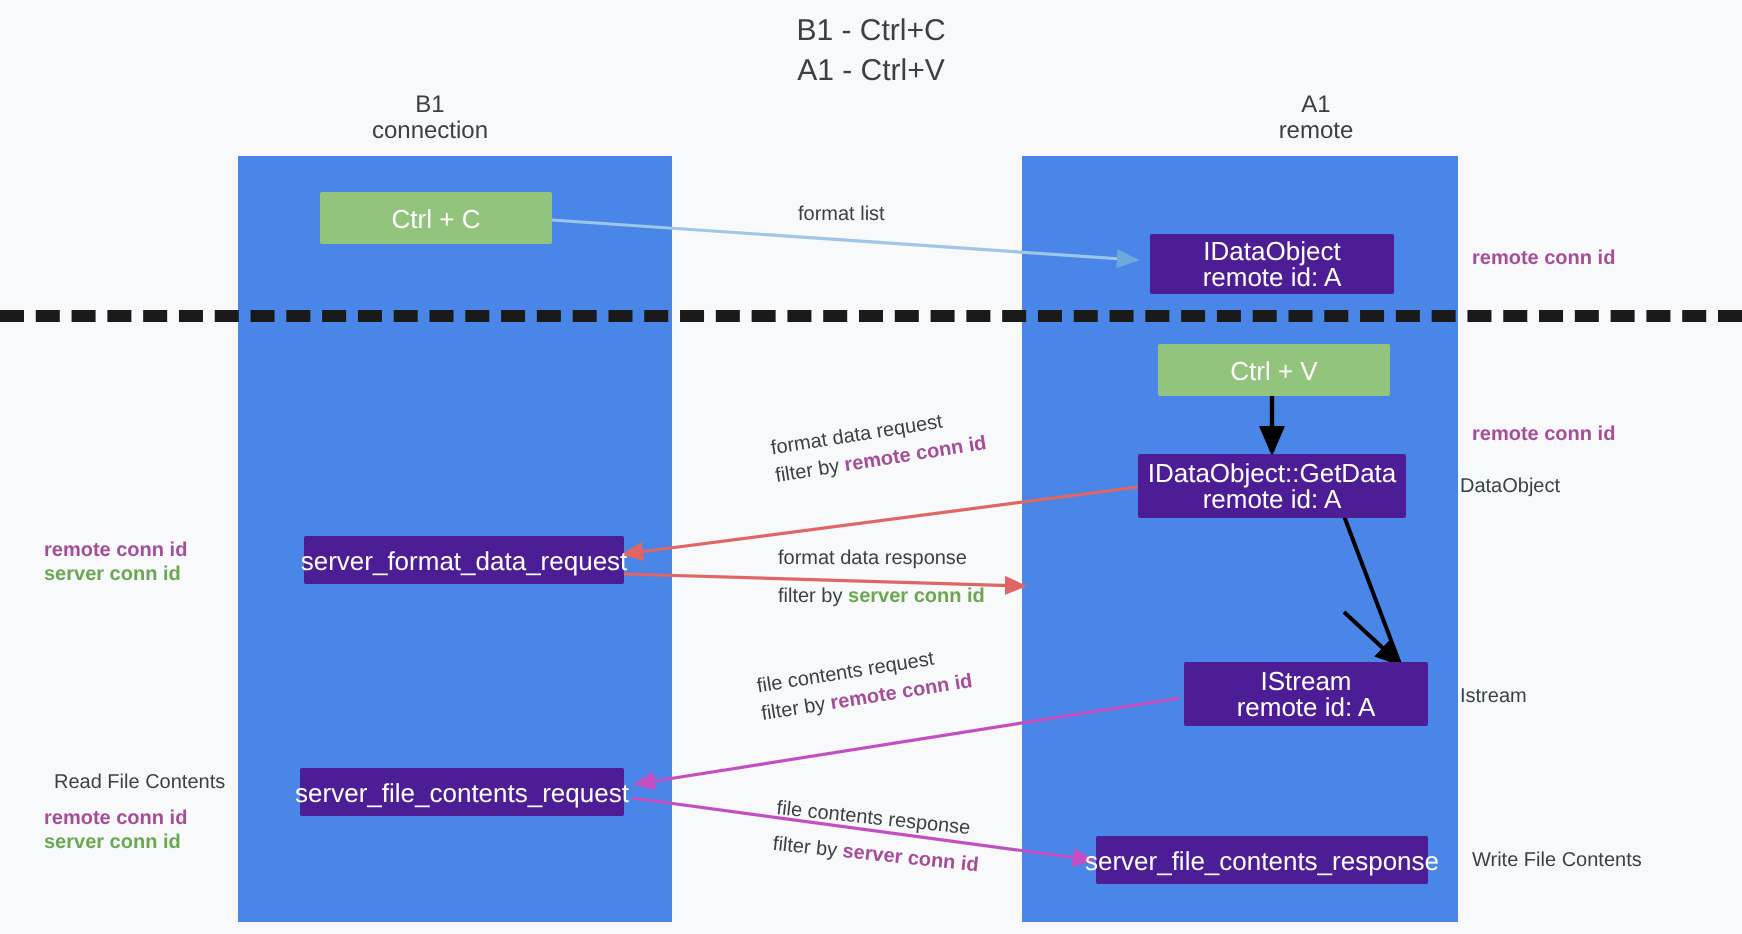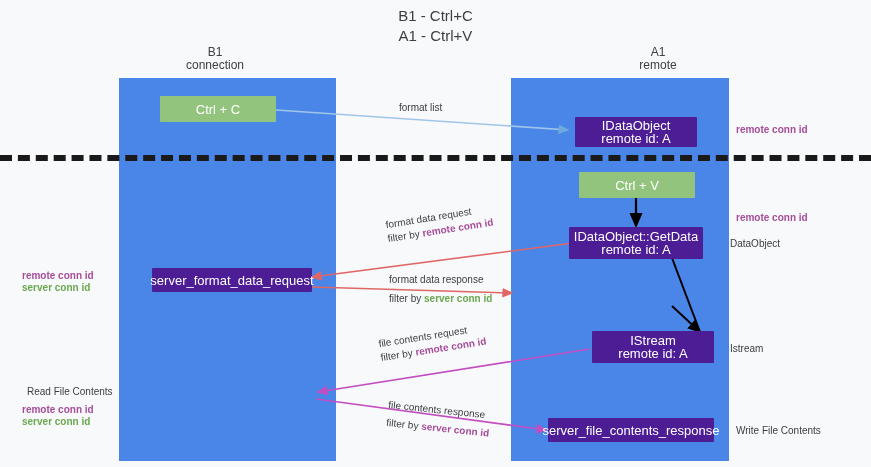--- a/index.html
+++ b/index.html
@@ -154,20 +154,23 @@
   <div class="node orange" style="left:152px;top:268px;width:160px;height:24px;">
     <span class="l1">server_format_data_request</span>
   </div>
 
 
   <div class="node orange" style="left:592px;top:331px;width:122px;height:32px;">
     <span class="l1">IStream</span>
     <span class="l2">remote id: A</span>
   </div>
 
+  <div class="node orange" style="left:150px;top:384px;width:162px;height:24px;">
+    <span class="l1">server_file_contents_request</span>
+  </div>
 
   <div class="node orange" style="left:548px;top:418px;width:166px;height:24px;">
     <span class="l1">server_file_contents_response</span>
   </div>
 
   <div class="edge-label" style="left:399px;top:101px;">
     <div>format list</div>
   </div>
 
   <div class="edge-label rot-up" style="left:389px;top:218px;">

